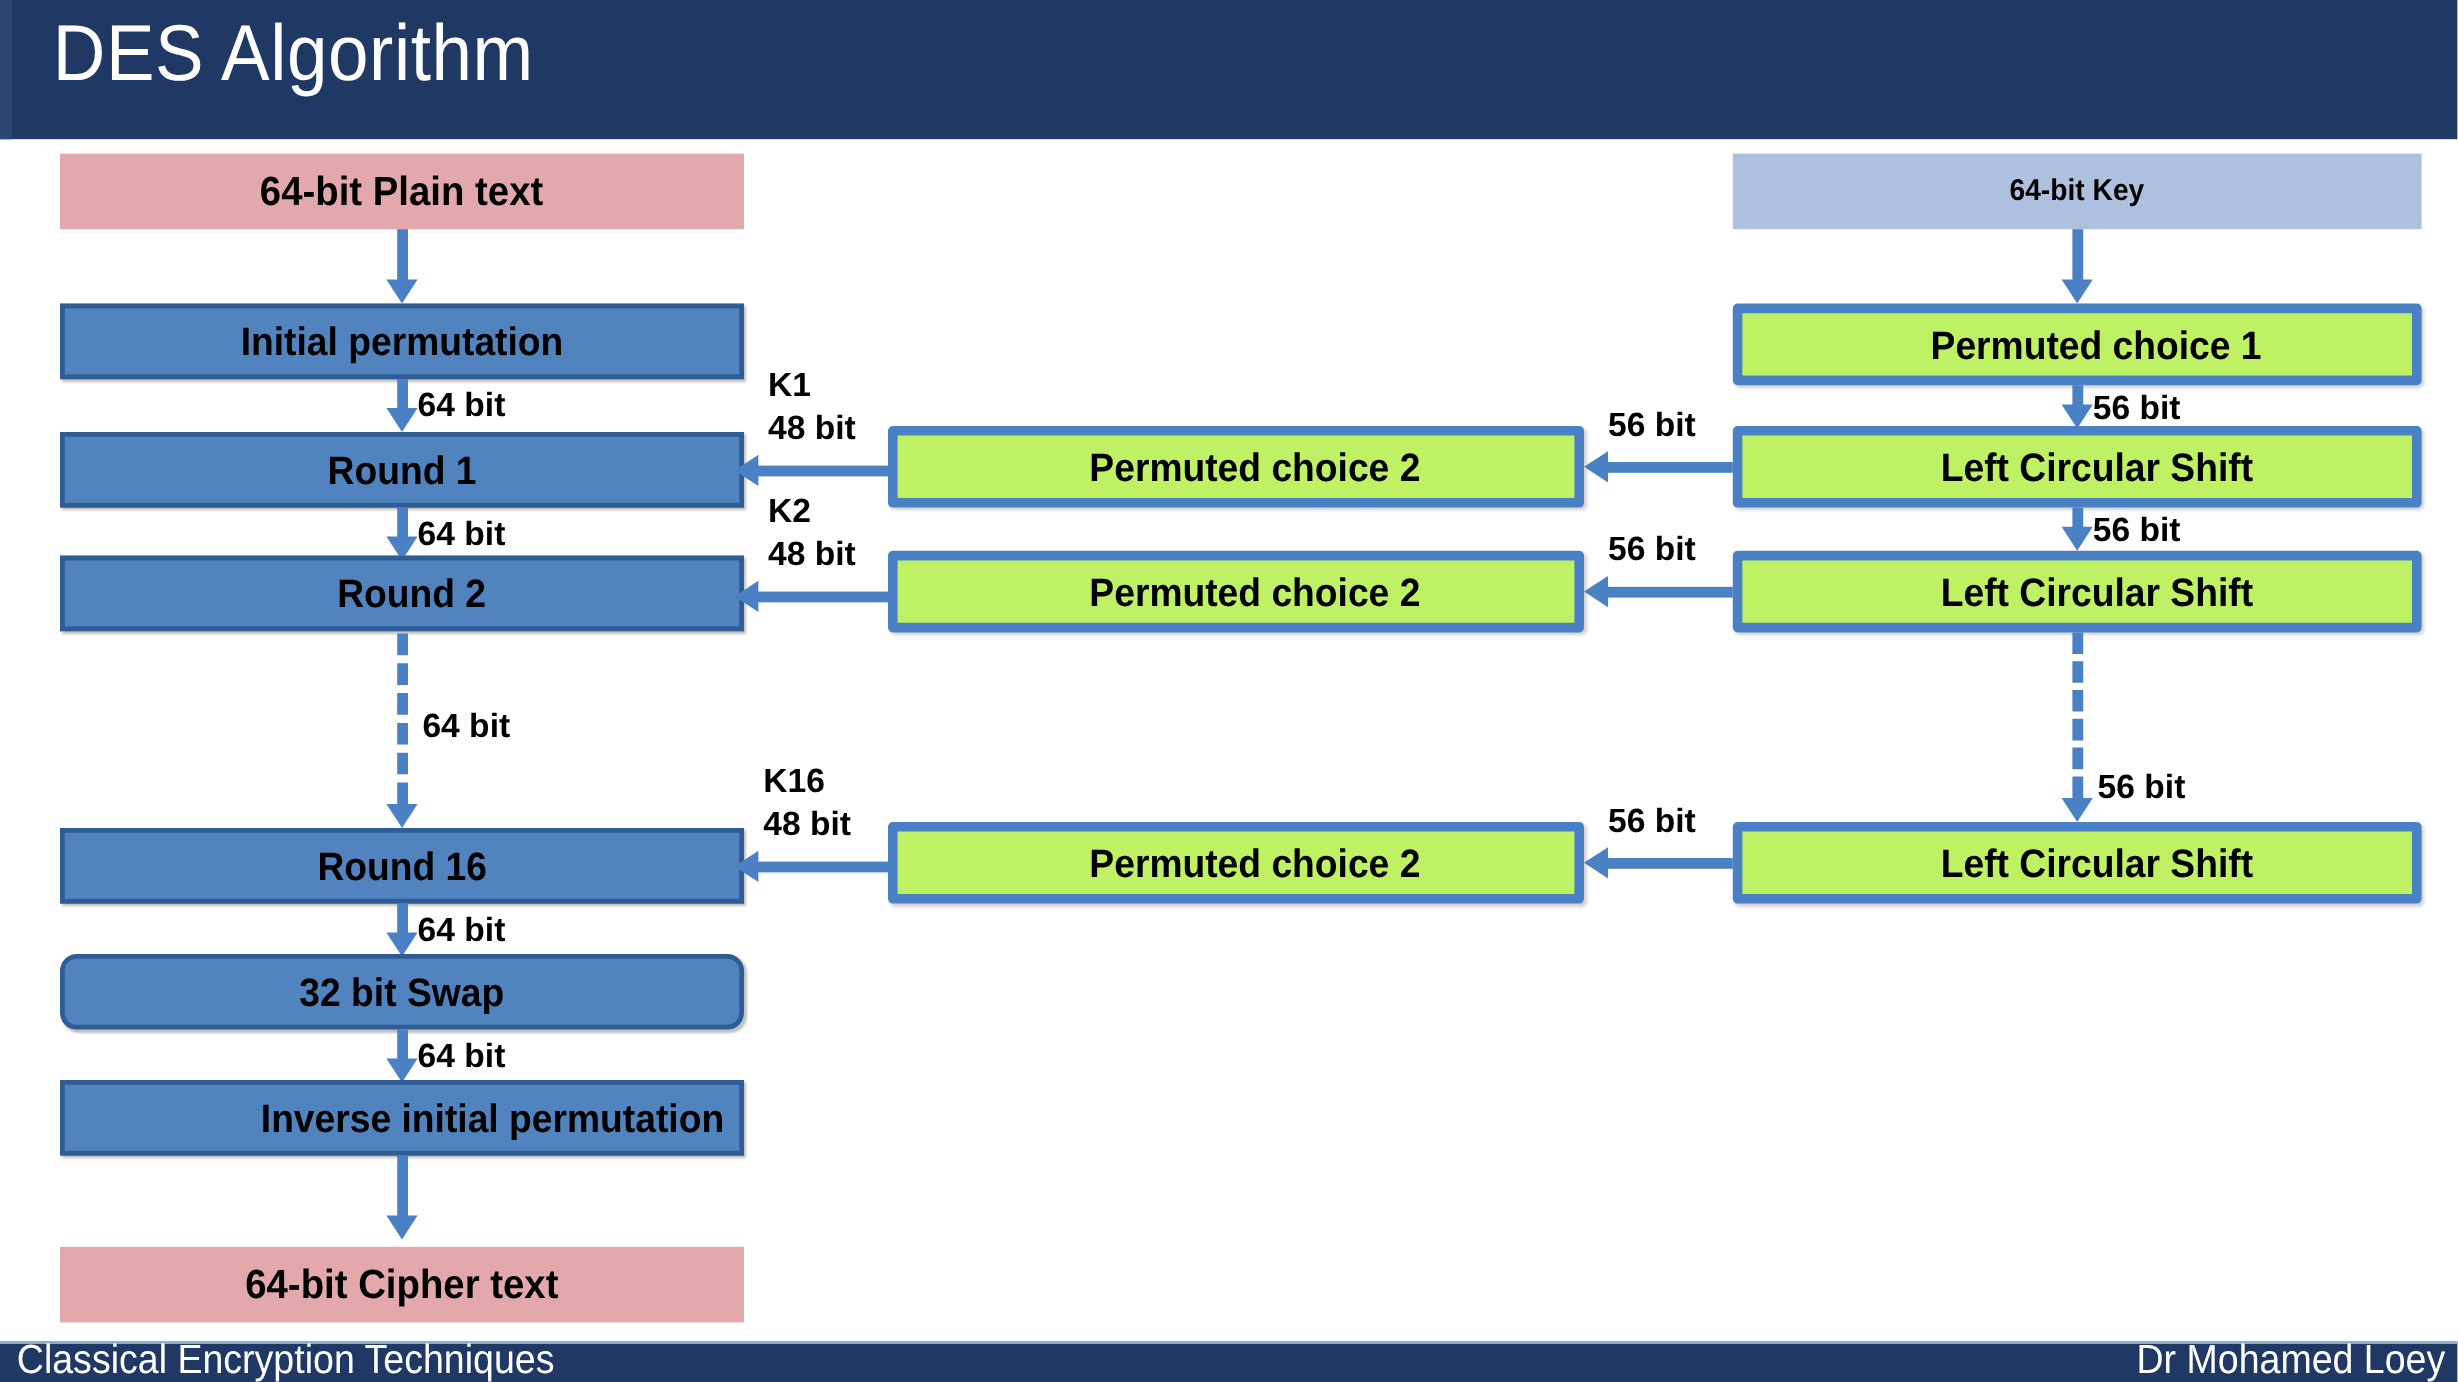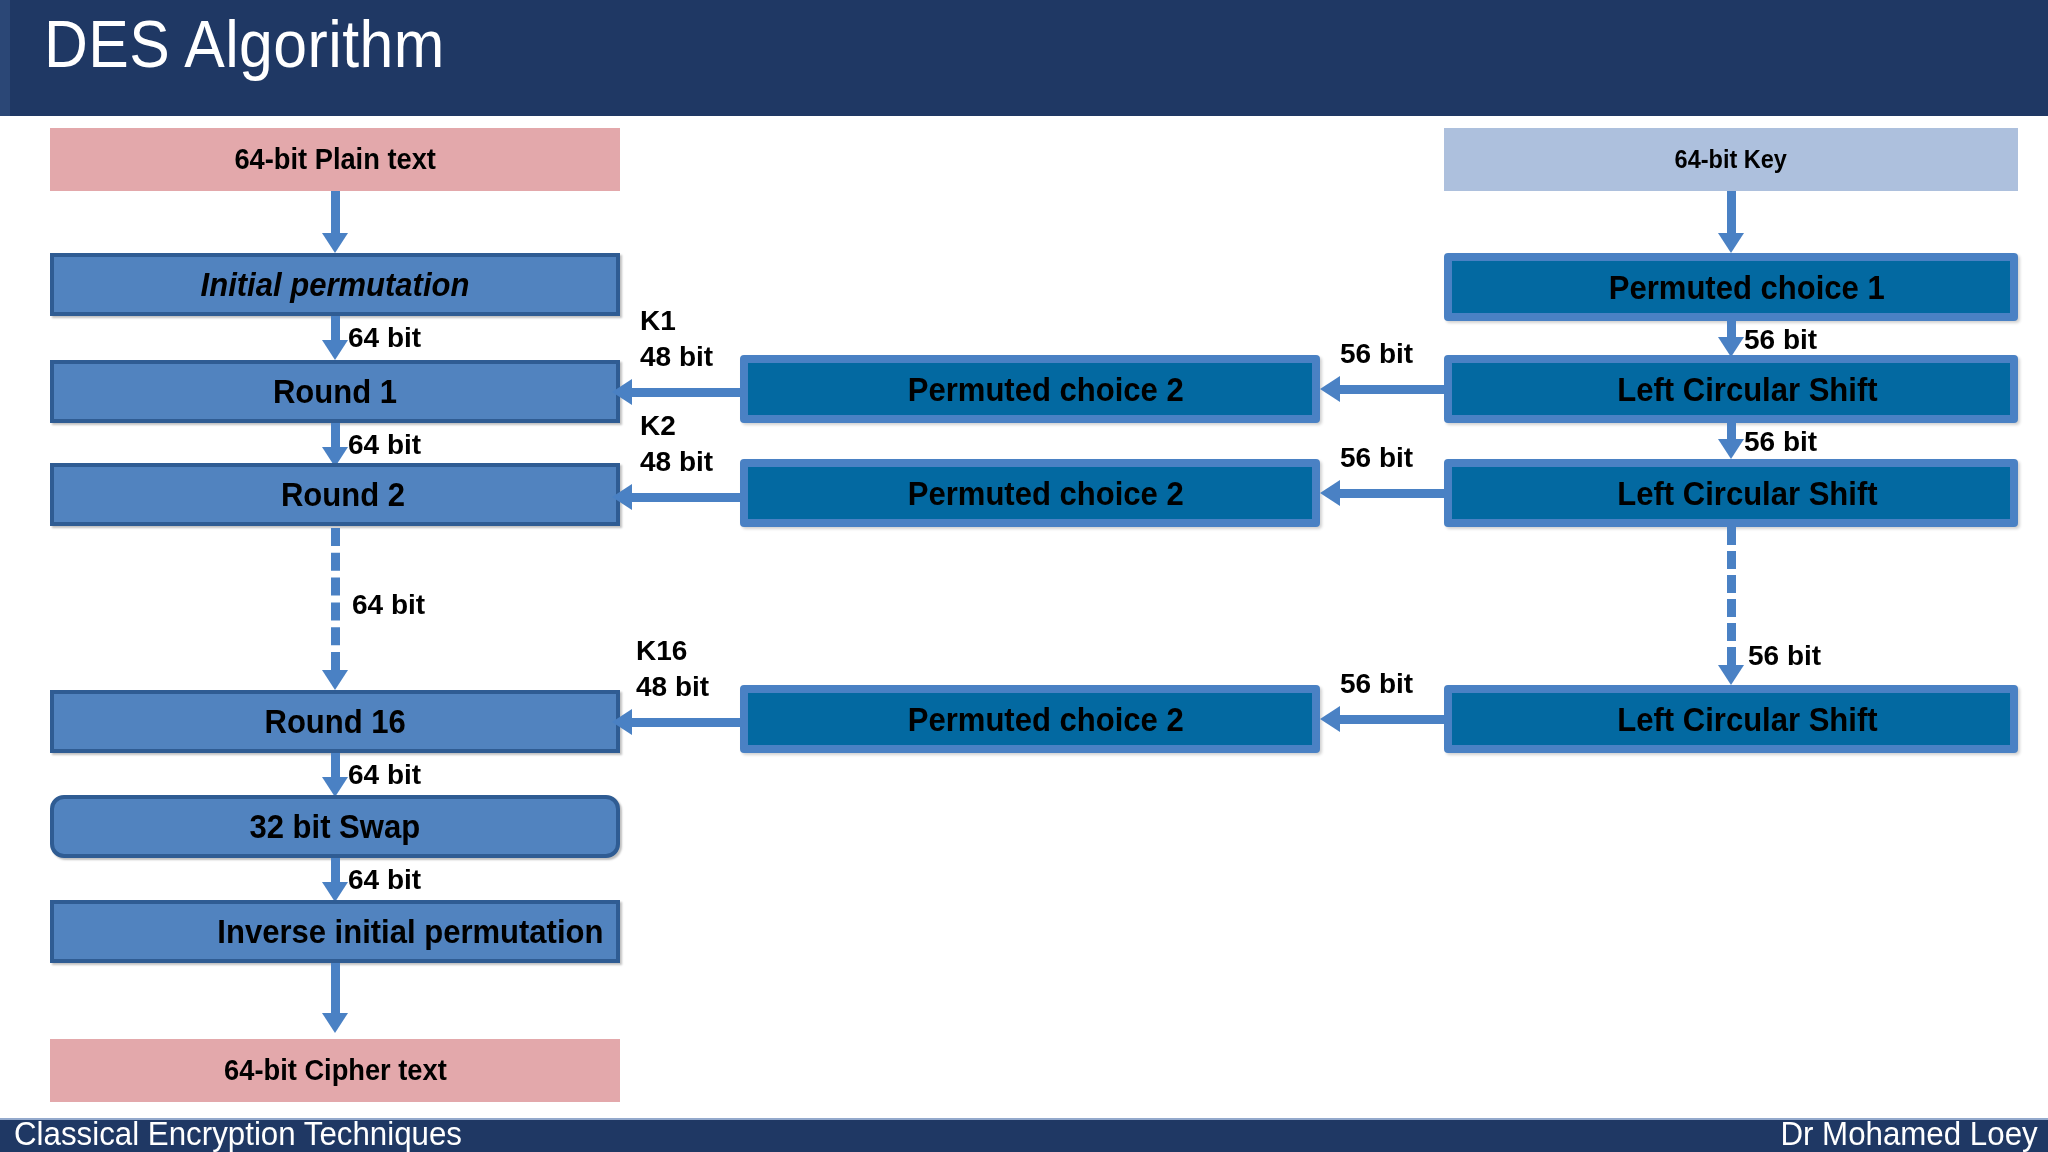--- a/index.html
+++ b/index.html
@@ -46,37 +46,37 @@
     display:flex;align-items:center;justify-content:center;
     color:#000000;font-weight:bold;
     text-align:center;
     line-height:1;
   }
   .node .lbl{display:block;transform:scaleX(0.94);}
 
   
   .node-pink{
     background:#e3a8ab;
-    font-size:29px;
+    font-size:34px;
   }
   
   .node-lightblue{
     background:#adc0dd;
     font-size:25px;
   }
   
   .node-blue{
     background:#5183bf;
     border:4px solid #2f5c93;
     font-size:33px;
     box-shadow:2px 2px 2px rgba(0,0,0,0.25);
   }
   
   .node-white{
-    background:#0369a1;
+    background:#bef264;
     border:8px solid #4a81c4;
     border-radius:4px;
     font-size:33px;
     box-shadow:2px 2px 3px rgba(0,0,0,0.18);
     padding-left:32px;
   }
 
   
   .arrow-v, .arrow-h{position:absolute;}
   .arrow-v .shaft{
@@ -123,21 +123,21 @@
 
 <div class="node node-pink" style="left:50px;top:128px;width:570px;height:63px;">
   <span class="lbl">64-bit Plain text</span>
 </div>
 
 <div class="arrow-v" style="left:320px;top:191px;width:30px;height:62px;">
   <div class="shaft" style="height:44px;"></div>
   <div class="head"></div>
 </div>
 
-<div class="node node-blue" style="left:50px;top:253px;width:570px;height:63px;font-style:italic;">
+<div class="node node-blue" style="left:50px;top:253px;width:570px;height:63px;">
   <span class="lbl">Initial permutation</span>
 </div>
 
 <div class="arrow-v" style="left:320px;top:316px;width:30px;height:44px;">
   <div class="shaft" style="height:26px;"></div>
   <div class="head"></div>
 </div>
 <div class="edge-label" style="left:348px;top:320px;">64 bit</div>
 
 <div class="node node-blue" style="left:50px;top:360px;width:570px;height:63px;">

